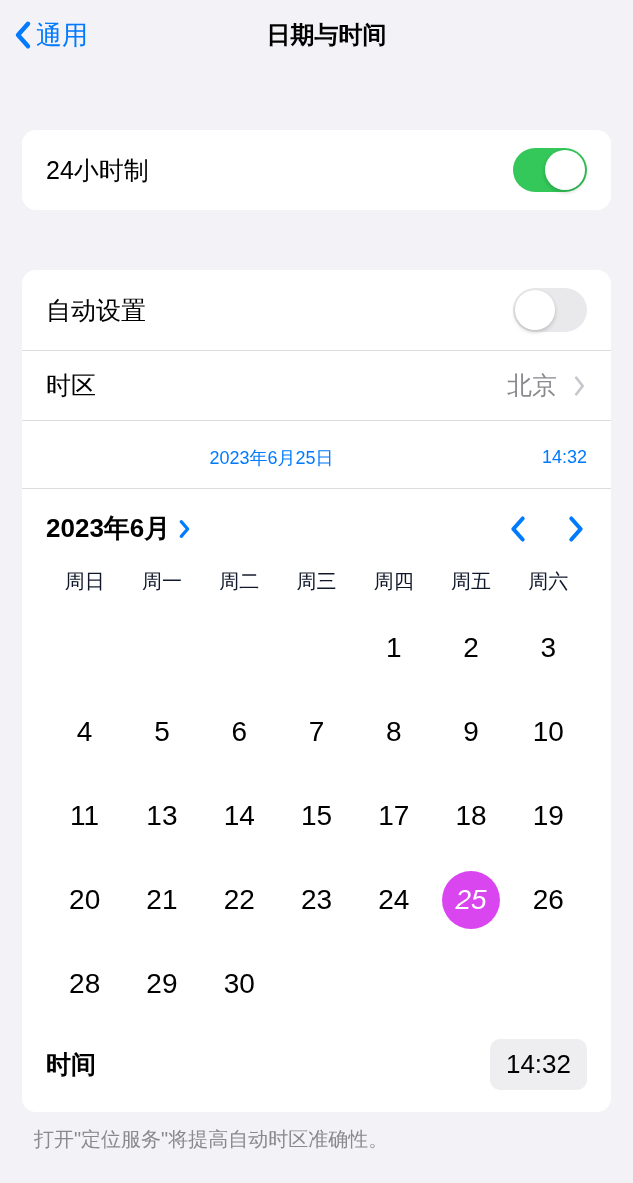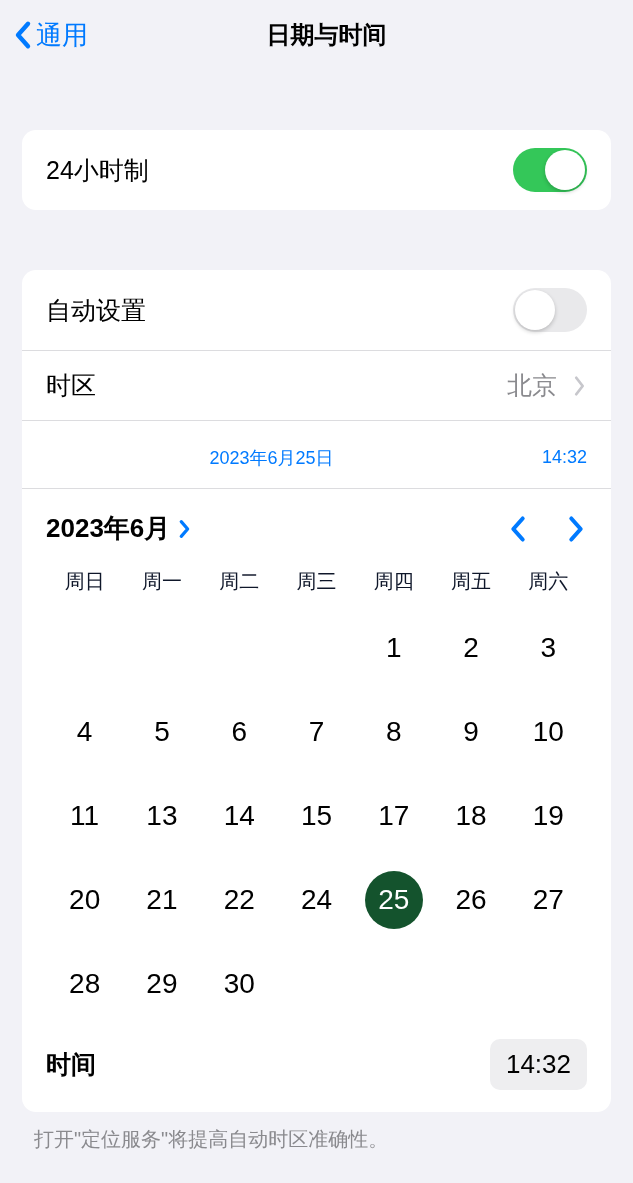--- a/index.html
+++ b/index.html
@@ -124,27 +124,28 @@
       margin-top: 24px;
     }
     .day-cell {
       display: flex;
       align-items: center;
       justify-content: center;
       font-size: 28px;
       height: 58px;
     }
     .day-cell.selected .day-num {
-      background: #14532d;
+      background: #d946ef;
       color: #fff;
       border-radius: 50%;
       width: 58px; height: 58px;
       display: flex;
       align-items: center;
       justify-content: center;
+      font-style: italic;
     }
     .section .time-row {
       border-top: none;
       padding: 8px 24px 22px;
     }
     .time-row { display: flex; justify-content: space-between; align-items: center; }
     .time-label { font-size: 25px; font-weight: 600; }
     .time-bubble {
       background: #eeeef0;
       border-radius: 10px;
@@ -288,30 +289,30 @@
         <div class="day-cell">
           <div class="day-num">20</div>
         </div>
         <div class="day-cell">
           <div class="day-num">21</div>
         </div>
         <div class="day-cell">
           <div class="day-num">22</div>
         </div>
         <div class="day-cell">
+          <div class="day-num">23</div>
+        </div>
+        <div class="day-cell">
           <div class="day-num">24</div>
         </div>
         <div class="day-cell selected">
           <div class="day-num">25</div>
         </div>
         <div class="day-cell">
           <div class="day-num">26</div>
-        </div>
-        <div class="day-cell">
-          <div class="day-num">27</div>
         </div>
         <div class="day-cell">
           <div class="day-num">28</div>
         </div>
         <div class="day-cell">
           <div class="day-num">29</div>
         </div>
         <div class="day-cell">
           <div class="day-num">30</div>
         </div>

